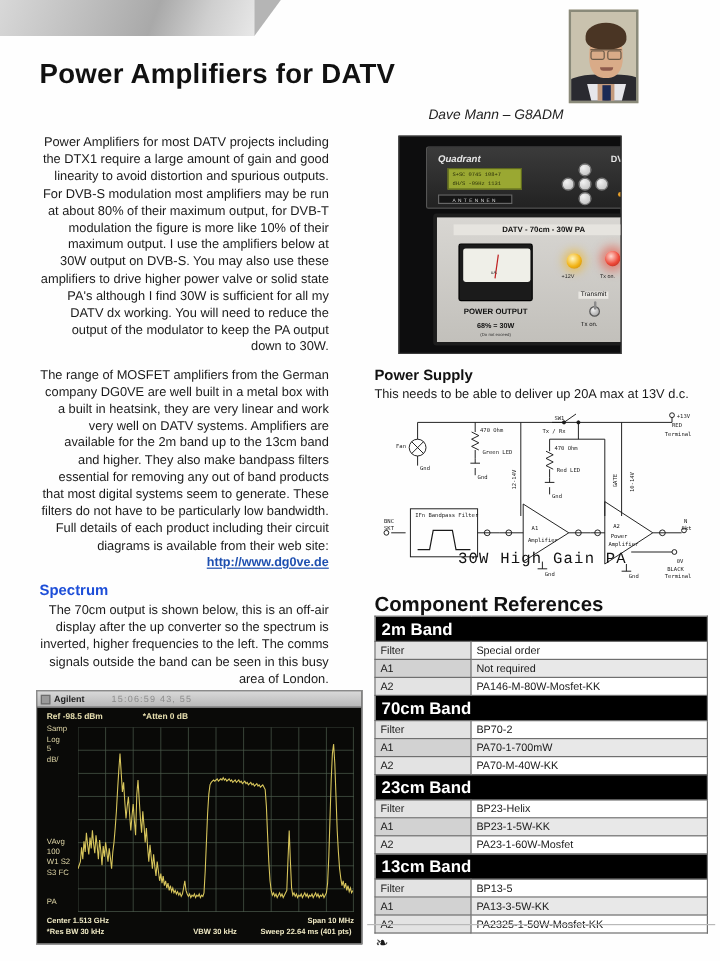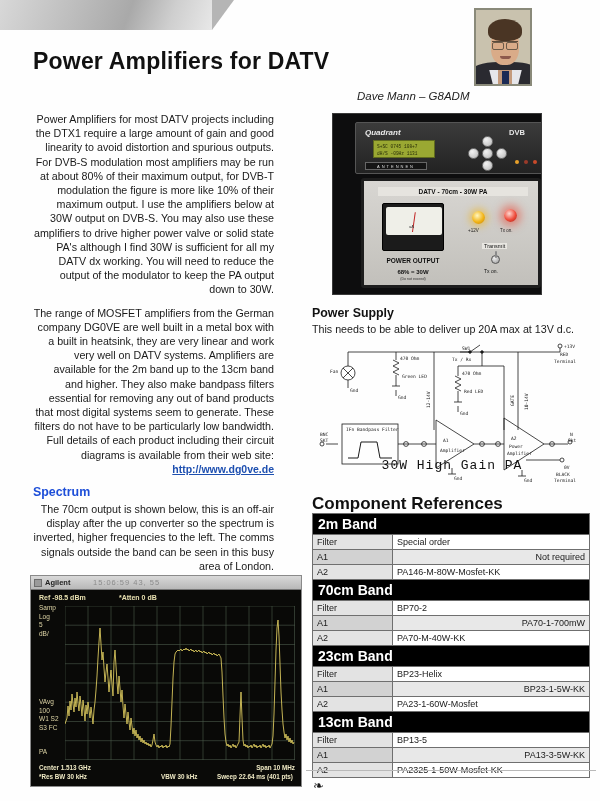--- a/index.html
+++ b/index.html
@@ -96,21 +96,21 @@
     font-size: 12.4px; font-weight: bold; color: #1d4ed8;
     margin: 2px 0 3px 0;
   }
   .sec-head-r {
     position: absolute; font-size: 12.4px; font-weight: bold; color: #111;
   }
 
   
   .amp-photo {
     position: absolute; left: 332px; top: 113px;
-    width: 210px; height: 182px;
+    width: 186px; height: 182px;
     background: #0d0d0e;
     overflow: hidden;
     border: 1px solid #3a3a3a;
   }
   .amp-photo .bezel-top {
     position:absolute; left:22px; top:8px; width:190px; height:52px;
     background: linear-gradient(180deg,#3b3b3b,#222); border:1px solid #555; border-radius:2px;
   }
   .amp-photo .brand {
     position:absolute; left:32px; top:14px; font-size:8px; color:#e8e8e8; font-weight:bold; font-style:italic;
@@ -265,21 +265,21 @@
     font-size:17px; font-weight:bold; color:#111;
   }
   .comp-table {
     position:absolute; left:312px; top:513px; width:278px;
     border-collapse: collapse; font-size:9px;
   }
   .comp-table td { border:1px solid #6f6f6f; padding:2px 4px; color:#1a1a1a; height:15px; }
   .comp-table td.c1 { width:80px; background:#e3e3e3; }
   .comp-table td.c2 { background:#ffffff; }
   .comp-table tr.alt td.c1 { background:#d2d2d2; }
-  .comp-table tr.alt td.c2 { background:#e8e8e8;text-align:right; }
+  .comp-table tr.alt td.c2 { background:#e8e8e8; }
   .comp-table tr.band td {
     background:#000; color:#fff; font-weight:bold; font-size:14px; padding:2px 5px;
   }
 
   
   .foot-glyph {
     position:absolute; left:313px; top:778px; font-size:13px; color:#1a1a1a;
   }
   .right-rule {
     position:absolute; left:306px; top:770px; width:290px; height:1px; background:#b9b9b9;

